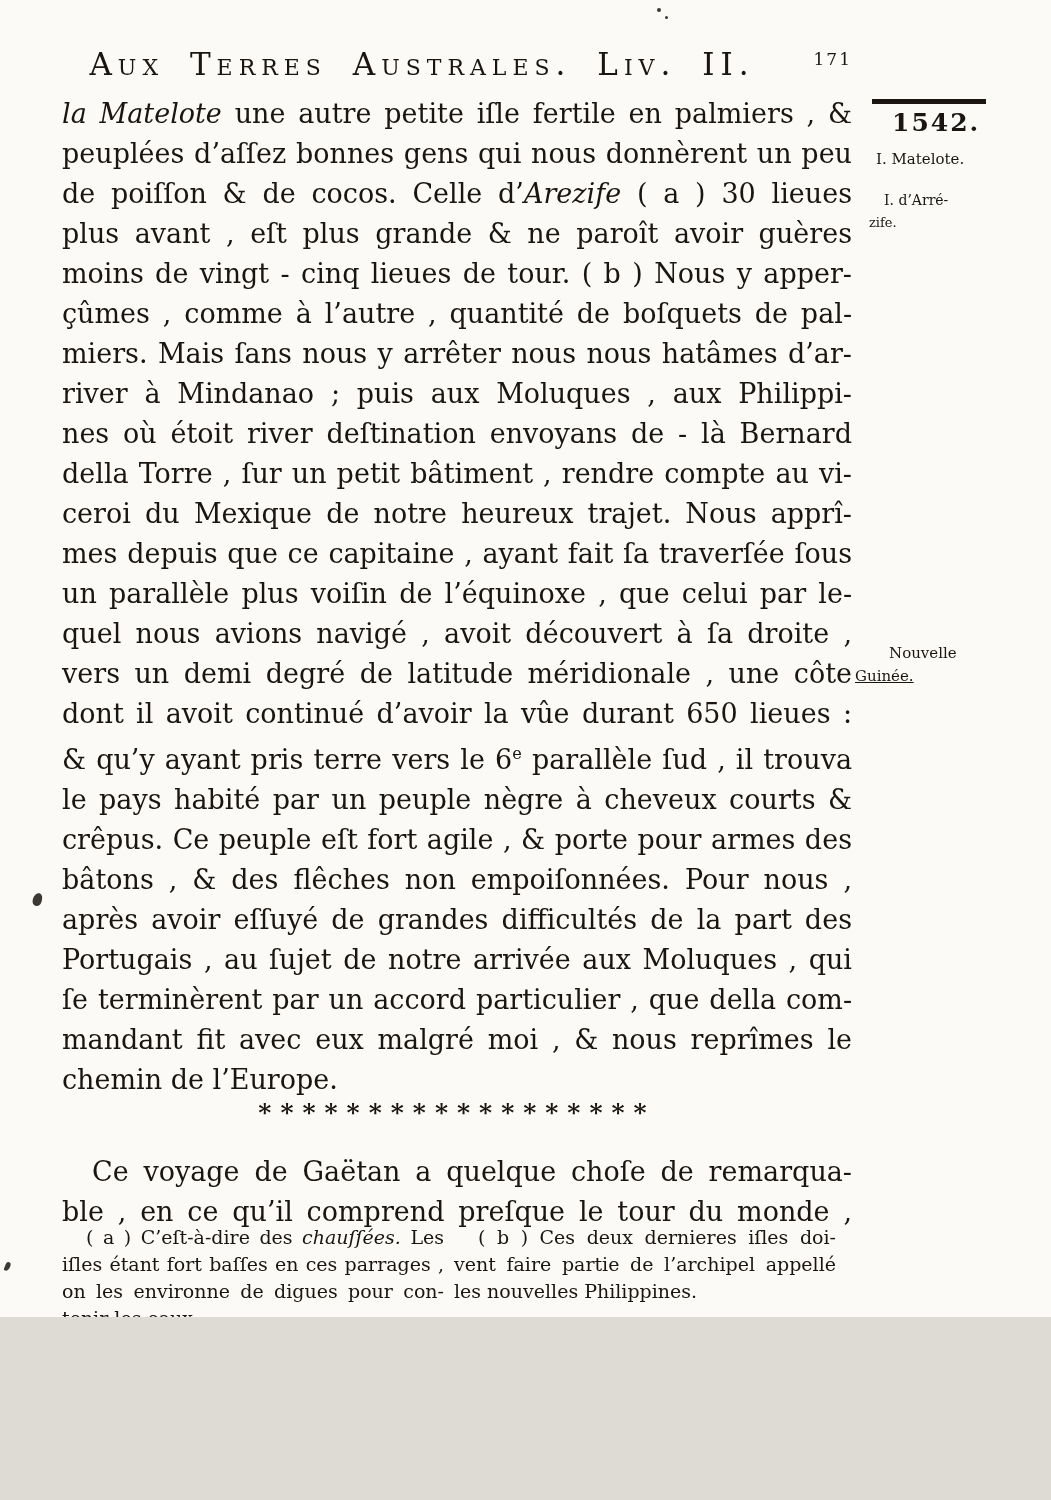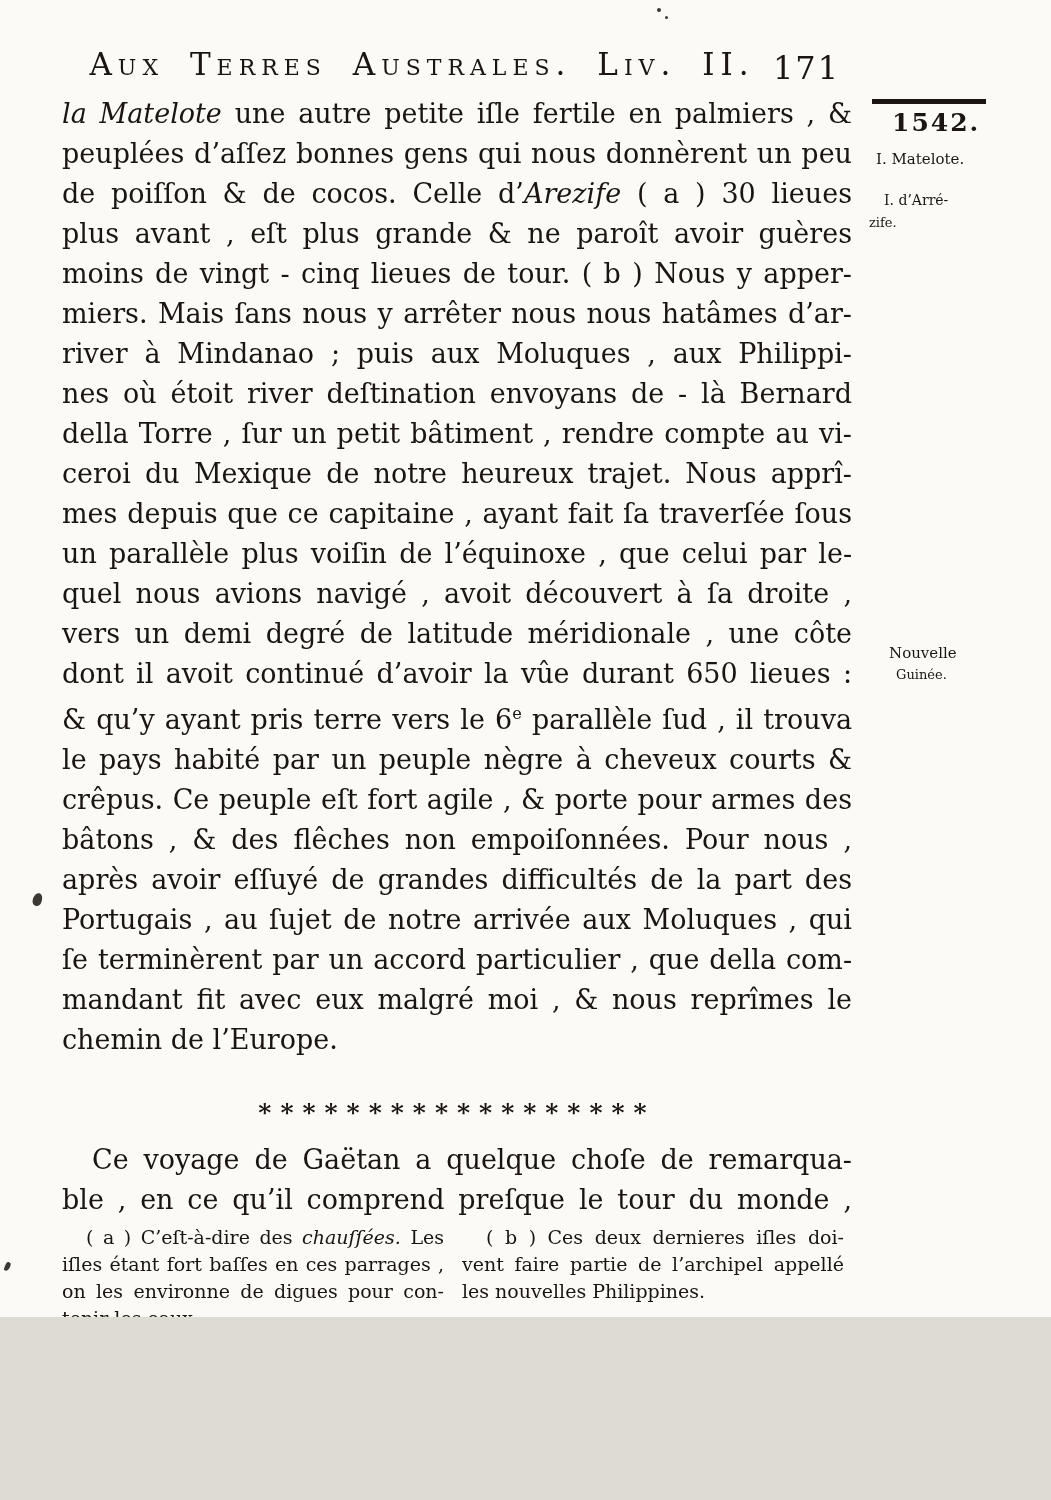--- a/index.html
+++ b/index.html
@@ -11,46 +11,46 @@
     font-family:"DejaVu Serif", serif;
     overflow:hidden;
   }
   
   .header { position:absolute; top:46px; left:62px; width:790px; height:44px; }
   .header-title {
     display:block; text-align:center; font-variant:small-caps;
     font-size:31px; letter-spacing:6px; word-spacing:10px; padding-right:70px;
     white-space:nowrap;
   }
-  .page-number { position:absolute; right:12px; top:3px; font-size:32px; letter-spacing:2px; }
+  .page-number { position:absolute; right:0; top:3px; font-size:17px; letter-spacing:2px; }
   
   .body-text { position:absolute; left:62px; width:790px; font-size:27px; line-height:40px; }
   .p1 { top:94px; }
   .p2 { top:1140px; }
   .line { text-align:justify; text-align-last:justify; }
   .line.last { text-align-last:left; }
-  .p2 .line:first-child { text-indent:30px; }
+  .p2 .line:first-child { text-indent:30px;margin-top:12px; }
   .it { font-style:italic; }
   .sup { font-size:0.6em; vertical-align:super; }
   
   .separator {
     position:absolute; left:62px; width:790px; top:1098px; text-align:center;
     font-size:25px; letter-spacing:9px; font-weight:bold;
   }
   
   .margin-rule { position:absolute; left:872px; top:99px; width:114px; height:5px; background:var(--ink,#1a1510); }
   .m-note { position:absolute; white-space:nowrap; }
   .m-year { left:892px; top:108px; font-size:25px; font-weight:bold; letter-spacing:2px; }
   .m-matelote { left:876px; top:150px; font-size:15px; }
   .m-arezife1 { left:884px; top:192px; font-size:14px; }
   .m-arezife2 { left:869px; top:215px; font-size:13px; }
   .m-guinee1 { left:889px; top:644px; font-size:15px; }
-  .m-guinee2 { left:896px; top:667px; font-size:13px; }
+  .m-guinee2 { left:855px; top:667px; font-size:15px;text-decoration:underline; }
   
-  .footnotes { position:absolute; left:62px; top:1224px; width:790px; display:flex; gap:18px; }
+  .footnotes { position:absolute; left:62px; top:1224px; width:790px; display:flex; gap:10px; }
   .fn { width:382px; font-size:19px; line-height:27px; }
   .fn .line:first-child { text-indent:24px; }
   
   .signature { position:absolute; left:640px; top:1324px; font-size:30px; letter-spacing:5px; }
   
   .speck { position:absolute; background:var(--ink,#1a1510); border-radius:50%; opacity:.85; }
   .speck-blob { left:33px; top:893px; width:9px; height:13px; border-radius:60% 60% 50% 50%; transform:rotate(18deg); }
   .speck-comma { left:5px; top:1262px; width:5px; height:9px; border-radius:50% 50% 80% 20%; transform:rotate(20deg); }
   .speck-dot1 { left:657px; top:8px; width:4px; height:4px; }
   .speck-dot2 { left:665px; top:16px; width:3px; height:3px; }
@@ -72,20 +72,21 @@
   <div class="m-note m-arezife2">zife.</div>
   <div class="m-note m-guinee1">Nouvelle</div>
   <div class="m-note m-guinee2">Guinée.</div>
 
   <div class="body-text p1">
       <div class="line"><span class="it">la Matelote</span> une autre petite iſle fertile en palmiers , &amp;</div>
       <div class="line">peuplées d’aſſez bonnes gens qui nous donnèrent un peu</div>
       <div class="line">de poiſſon &amp; de cocos. Celle d’<span class="it">Arezife</span> ( a ) 30 lieues</div>
       <div class="line">plus avant , eſt plus grande &amp; ne paroît avoir guères</div>
       <div class="line">moins de vingt - cinq lieues de tour. ( b ) Nous y apper-</div>
+      <div class="line">çûmes , comme à l’autre , quantité de boſquets de pal-</div>
       <div class="line">miers. Mais ſans nous y arrêter nous nous hatâmes d’ar-</div>
       <div class="line">river à Mindanao ; puis aux Moluques , aux Philippi-</div>
       <div class="line">nes où étoit river deſtination envoyans de - là Bernard</div>
       <div class="line">della Torre , ſur un petit bâtiment , rendre compte au vi-</div>
       <div class="line">ceroi du Mexique de notre heureux trajet. Nous apprî-</div>
       <div class="line">mes depuis que ce capitaine , ayant fait ſa traverſée ſous</div>
       <div class="line">un parallèle plus voiſin de l’équinoxe , que celui par le-</div>
       <div class="line">quel nous avions navigé , avoit découvert à ſa droite ,</div>
       <div class="line">vers un demi degré de latitude méridionale , une côte</div>
       <div class="line">dont il avoit continué d’avoir la vûe durant 650 lieues :</div>

